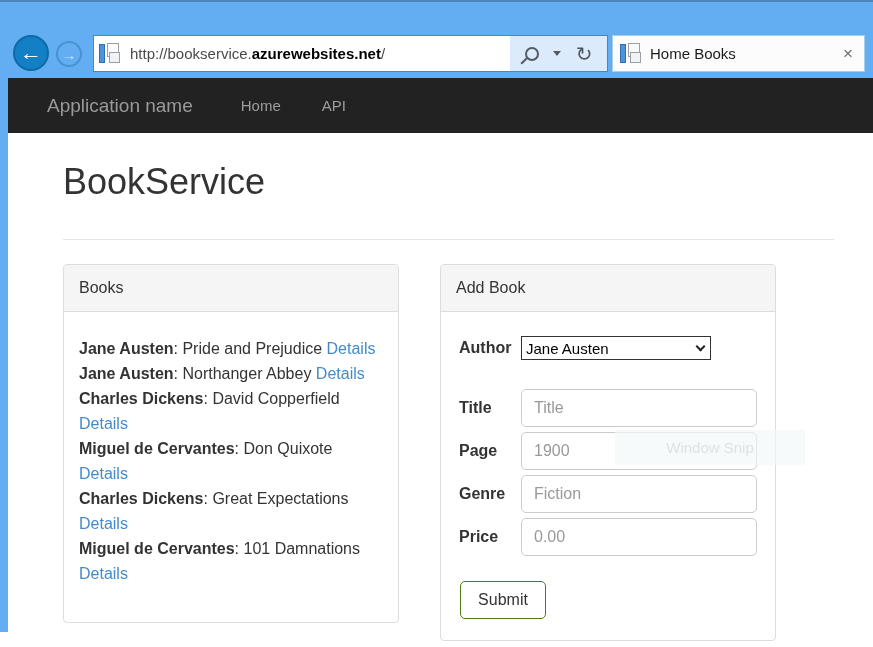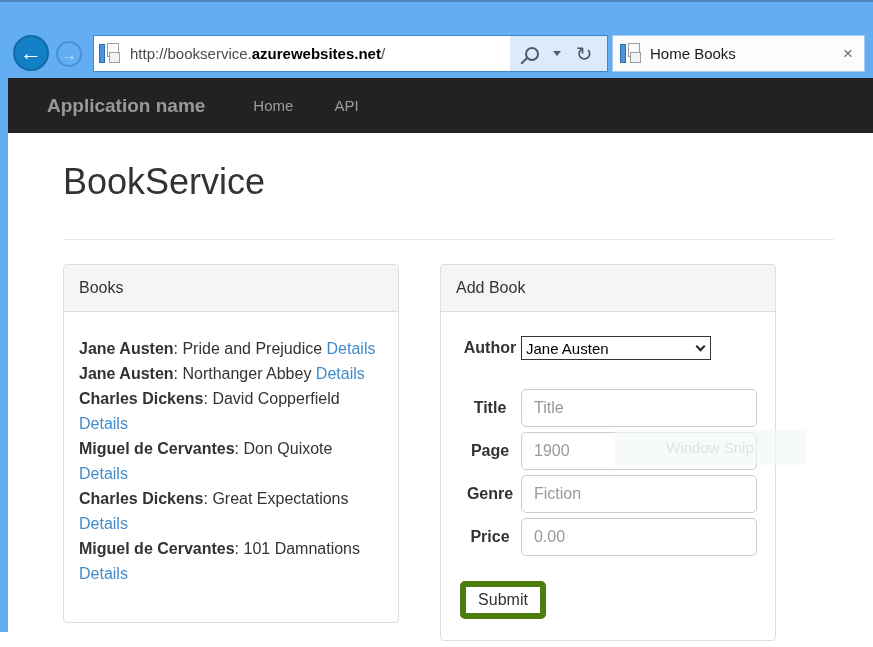--- a/index.html
+++ b/index.html
@@ -54,21 +54,21 @@
   }
   .tab .page-icon { margin-left:7px; }
   .tab-title { margin-left:8px; font-size:15px; color:#1B1B1B; }
   .tab-close { margin-left:auto; margin-right:11px; color:#6E6E6E; font-size:17px; line-height:17px; cursor:pointer; }
 
   
   .navbar {
     position:absolute; left:8px; top:78px; width:865px; height:55px;
     background:#222; display:flex; align-items:center;
   }
-  .brand { margin-left:39px; font-size:19px; color:#999; cursor:pointer;font-weight:bold; }
+  .brand { margin-left:39px; font-size:19px; color:#999; cursor:pointer; }
   .nav-link { font-size:15px; color:#9D9D9D; cursor:pointer; }
   .nav-link.first { margin-left:48px; }
   .nav-link + .nav-link { margin-left:41px; }
 
   
   .win-left-border { position:absolute; left:0; top:78px; width:8px; height:554px; background:#63ADF2; }
 
   
   .page { position:absolute; left:8px; top:133px; width:865px;padding-left:16px; }
   .container { padding:0 39px; }
@@ -79,36 +79,36 @@
   .panel-heading {
     background:#F5F5F5; border-bottom:1px solid #DDD; border-radius:3px 3px 0 0;
     padding:14px 15px; font-size:16px; color:#333; line-height:18px;
   }
   .books-body { padding:24px 15px 36px; font-size:16px; line-height:25px; color:#333; }
   .book-row b { font-weight:bold; }
   .details-link { color:#428BCA; text-decoration:none; cursor:pointer; }
 
   .addbook-body { padding:24px 18px 21px; }
   .author-row { display:flex; align-items:center; margin-bottom:29px; }
-  .field-label { width:62px; font-weight:bold; font-size:16px; color:#333; flex:0 0 62px;text-align:center; }
+  .field-label { width:62px; font-weight:bold; font-size:16px; color:#333; flex:0 0 62px; }
   .author-select {
     width:190px; height:24px; border:1px solid #333; background:#fff;
     display:flex; align-items:center; padding:0 6px 0 4px; font-size:15px; color:#000; cursor:pointer;
   }
   .select-chevron { width:7px; height:7px; border-right:2px solid #222; border-bottom:2px solid #222; transform:rotate(45deg); margin-left:auto; margin-top:-4px; }
   .field-row { display:flex; align-items:center; margin-bottom:5px; }
   .field-input {
     width:264px; height:38px; border:1px solid #CCC; border-radius:5px;
     padding:0 12px; font-size:16px; color:#555;
     font-family:"Liberation Sans","DejaVu Sans",sans-serif; outline:none;
   }
   .field-input::placeholder { color:#999; opacity:1; }
   .submit-btn {
     margin-top:20px; margin-left:1px; width:86px; height:38px;
-    background:#fff; border:6px solid #4d7c0f; border-radius:5px;
+    background:#fff; border:1px solid #4d7c0f; border-radius:5px;
     font-size:16px; color:#333; cursor:pointer;
     font-family:"Liberation Sans","DejaVu Sans",sans-serif;
   }
 
   
   .snip-ghost {
     position:absolute; left:615px; top:430px; width:190px; height:35px;
     background:rgba(243,247,247,0.65); color:#DDE3E3; font-size:15px;
     display:flex; align-items:center; justify-content:center; pointer-events:none;
   }

